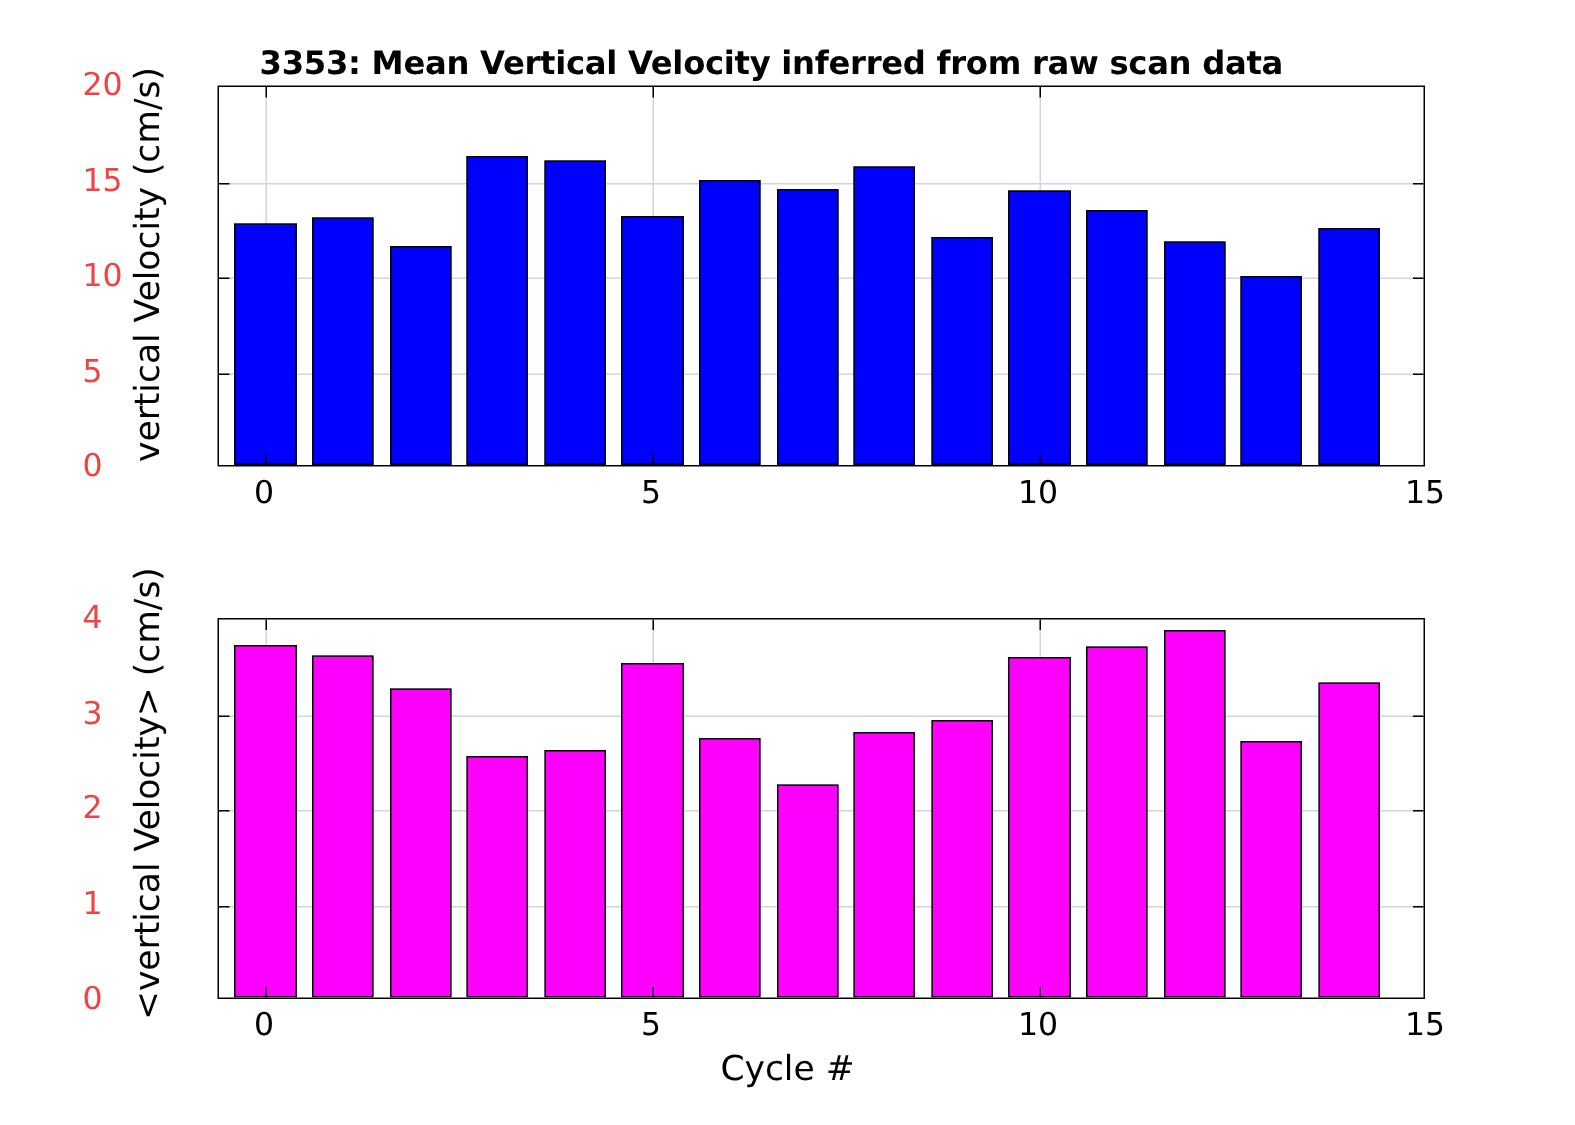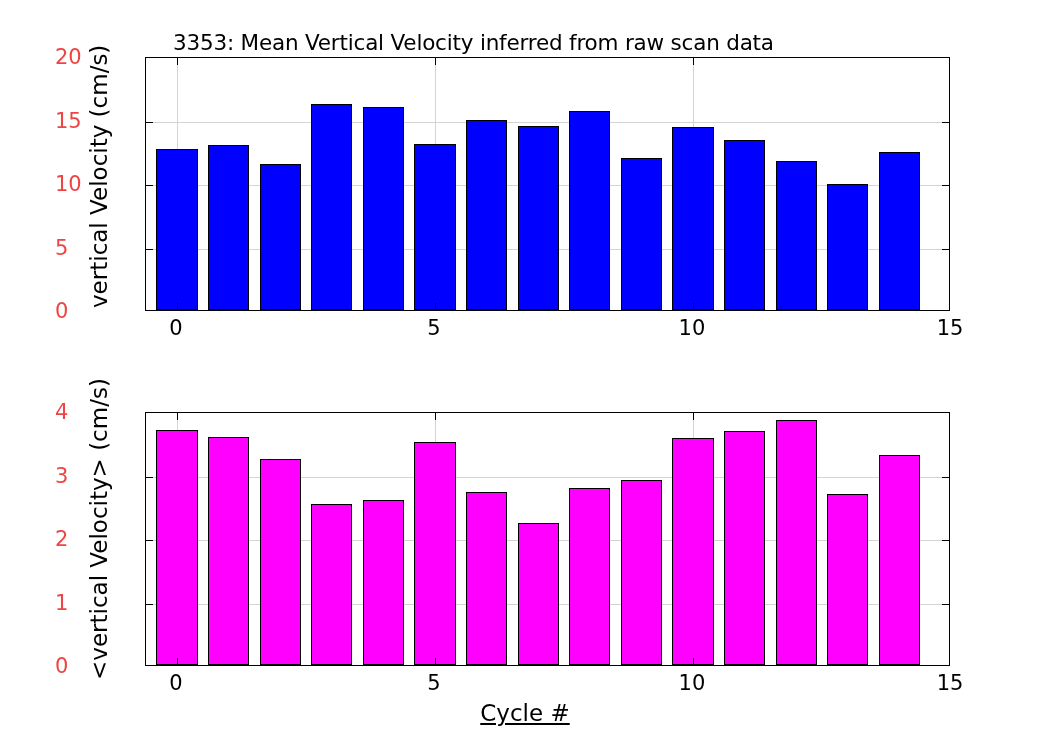--- a/index.html
+++ b/index.html
@@ -66,21 +66,21 @@
   }
   .tickmark-x {
     position: absolute;
     width: 1.3px; height: 7px;
     background: #000;
   }
 
   .chart-title {
     position: absolute;
     font-size: 21.5px;
-    font-weight: normal;
+    font-weight: bold;
     color: #000;
     white-space: nowrap;
     letter-spacing: -0.2px;
   }
 
   .ylabel {
     position: absolute;
     font-size: 23px;
     color: #000;
     white-space: nowrap;
@@ -214,16 +214,16 @@
       <div class="ytick" style="top: 0px; width: 90px;">4</div>
     </div>
 
   <div class="ticklabels-x" id="xticks-1" style="left:145px; top:673px; width:805px;">
       <div class="xtick" style="left: 30.9615px;">0</div>
       <div class="xtick" style="left: 288.974px;">5</div>
       <div class="xtick" style="left: 546.987px;">10</div>
       <div class="xtick" style="left: 805px;">15</div>
     </div>
 
-  <div class="xlabel" id="xlabel-main" style="left:0px; top:700px; width:1050px;text-decoration:underline;">Cycle #</div>
+  <div class="xlabel" id="xlabel-main" style="left:0px; top:700px; width:1050px;">Cycle #</div>
 
 
 </div>
 
 </body></html>

